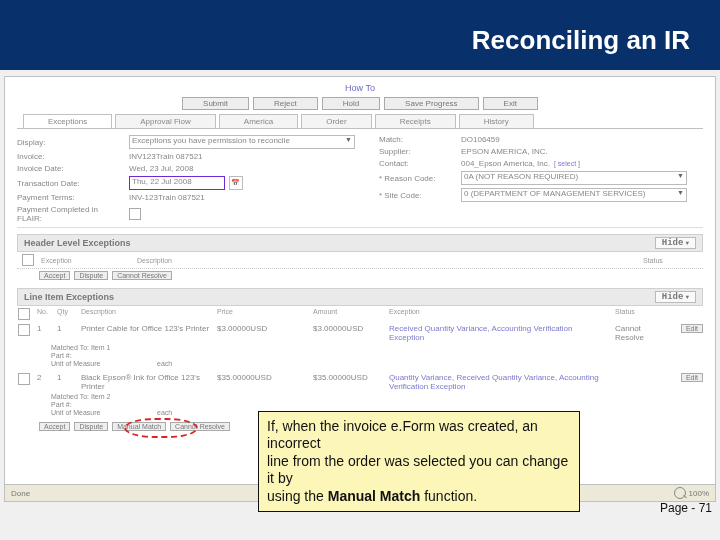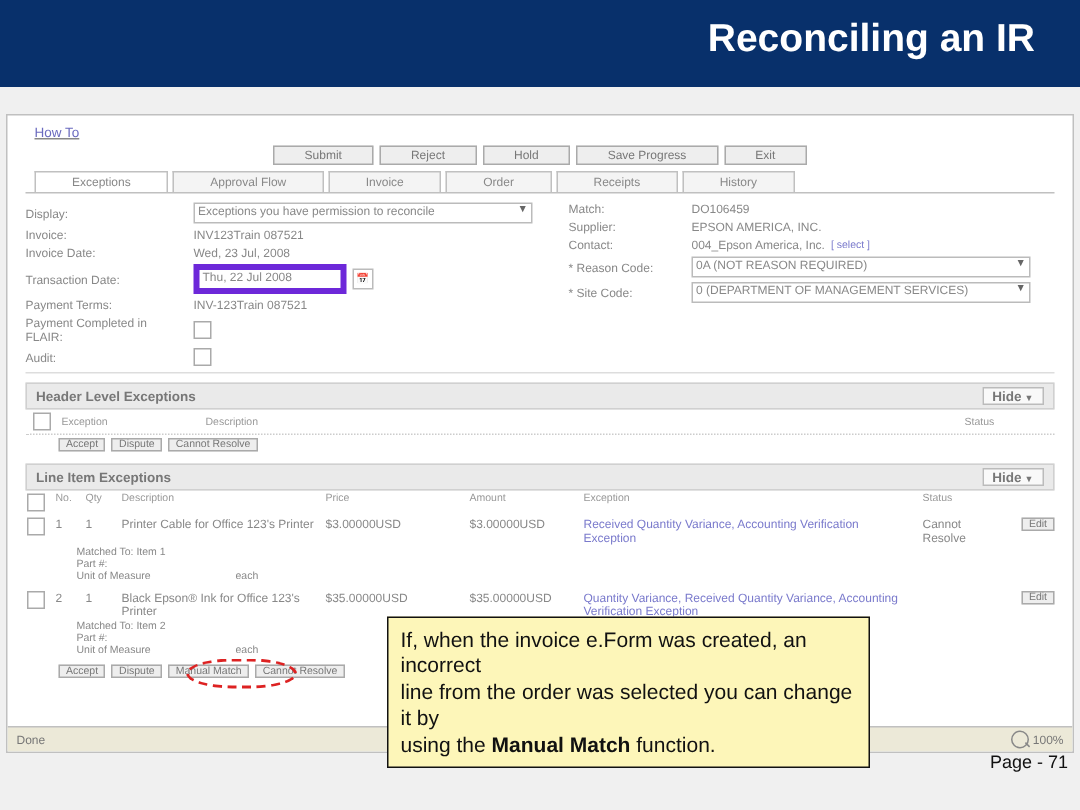--- a/index.html
+++ b/index.html
@@ -1,48 +1,48 @@
 <!DOCTYPE html>
 <html><head>
 <meta charset="utf-8">
 <style>
   html, body { margin:0; padding:0; font-family: Arial, Helvetica, sans-serif; }
   body { width:720px; height:540px; background:#f0f0f0; position:relative; overflow:hidden; }
 
-  .title-banner { width:720px; height:58px; background:#08306b; color:#fff; display:flex; align-items:flex-start; justify-content:flex-end; }
+  .title-banner { width:720px; height:70px; background:#08306b; color:#fff; display:flex; align-items:center; justify-content:flex-end; }
   .title-banner h1 { margin:10px 30px 0 0; font-size:26px; font-weight:bold; }
 
   .app-wrap { position:absolute; left:4px; right:4px; top:76px; bottom:38px; border:1px solid #c0c0c0; background:#fff; overflow:hidden; }
   .app-inner { position:absolute; left:0; right:0; top:0; bottom:16px; padding:4px 12px; font-size:9px; color:#888; filter:blur(0.25px); }
 
-  .howto-row { display:flex; justify-content:flex-start; padding:2px 6px;text-decoration:underline; }
+  .howto-row { display:flex; justify-content:center; padding:2px 6px; }
   .howto { color:#6b6bbf; font-size:9px; }
 
   .btn-row { display:flex; justify-content:center; gap:4px; padding:2px 0 4px; }
   .btn { border:1px solid #aaa; background:#eee; padding:1px 20px; font-size:8px; color:#777; }
 
   .tabs { display:flex; gap:3px; border-bottom:1px solid #c0c0c0; padding-left:6px; }
   .tab { border:1px solid #c0c0c0; border-bottom:none; padding:2px 24px; font-size:8px; color:#888; background:#f4f4f4; }
   .tab.active { background:#fff; }
 
   .form-area { display:flex; gap:24px; padding:6px 0 4px; border-bottom:1px solid #ddd; }
   .form-col { flex:1; display:flex; flex-direction:column; gap:3px; }
   .f-row { display:flex; align-items:center; gap:4px; }
   .f-label { width:108px; font-size:8px; color:#888; text-align:left; }
   .f-val { font-size:8px; color:#888; }
-  .f-input { border:4px solid #6d28d9; background:#fff; height:12px; font-size:8px; color:#888; padding:0 2px; }
+  .f-input { border:1px solid #6d28d9; background:#fff; height:12px; font-size:8px; color:#888; padding:0 2px; }
   .f-select { border:1px solid #bbb; background:#fff; height:12px; font-size:8px; color:#888; padding:0 2px; width:220px; overflow:hidden; white-space:nowrap; position:relative; }
   .f-select::after { content:"▼"; position:absolute; right:2px; top:0; font-size:7px; color:#666; }
   .cal-icon { width:12px; height:12px; border:1px solid #bbb; display:flex; align-items:center; justify-content:center; font-size:7px; color:#888; }
   .chk { width:10px; height:10px; border:1px solid #aaa; display:inline-block; }
   .op-link { color:#7a7acc; font-size:7px; }
 
   .section-head { background:#eaeaea; border:1px solid #d0d0d0; padding:2px 6px; display:flex; justify-content:space-between; align-items:center; margin-top:6px; }
   .section-head span { font-size:9px; font-weight:bold; color:#777; }
-  .hide-btn { border:1px solid #bbb; background:#f9f9f9; padding:0 6px; font-size:7px; color:#888; position:relative; }
+  .hide-btn { border:1px solid #bbb; background:#f9f9f9; padding:0 6px; font-size:7px; color:#888; position:relative;font-family:Liberation Mono, monospace; }
   .hide-btn::after { content:"▼"; font-size:6px; margin-left:2px; }
 
   .tbl-head, .tbl-row { display:flex; align-items:center; gap:6px; padding:2px 4px; }
   .tbl-head { color:#999; font-size:7px; border-bottom:1px dotted #ccc; }
   .tbl-row { font-size:8px; color:#888; border-bottom:1px dotted #eee; }
   .c-chk { width:14px; display:flex; justify-content:center; }
   .c-exc { width:90px; }
   .c-desc { flex:1; }
   .c-stat { width:56px; }
   .sm-btn { border:1px solid #aaa; background:#eee; padding:0 4px; font-size:7px; color:#777; }
@@ -94,21 +94,21 @@
       <span class="btn">Submit</span>
       <span class="btn">Reject</span>
       <span class="btn">Hold</span>
       <span class="btn">Save Progress</span>
       <span class="btn">Exit</span>
     </div>
 
     <div class="tabs">
       <span class="tab active">Exceptions</span>
       <span class="tab">Approval Flow</span>
-      <span class="tab">Invoice</span>
+      <span class="tab">America</span>
       <span class="tab">Order</span>
       <span class="tab">Receipts</span>
       <span class="tab">History</span>
     </div>
 
     <div class="form-area">
       <div class="form-col">
         <div class="f-row">
             <span class="f-label">Display:</span>
             <span class="f-select">Exceptions you have permission to reconcile</span>
@@ -125,24 +125,20 @@
             <span class="f-label">Transaction Date:</span>
             <span class="f-input" style="width:90px">Thu, 22 Jul 2008</span>
             <span class="cal-icon">📅</span>
           </div>
         <div class="f-row">
             <span class="f-label">Payment Terms:</span>
             <span class="f-val">INV-123Train 087521</span>
           </div>
         <div class="f-row">
             <span class="f-label">Payment Completed in FLAIR:</span>
-            <span class="chk"></span>
-          </div>
-        <div class="f-row">
-            <span class="f-label">Audit:</span>
             <span class="chk"></span>
           </div>
       </div>
       <div class="form-col">
         <div class="f-row">
             <span class="f-label" style="width:78px">Match:</span>
             <span class="f-val">DO106459</span>
           </div>
         <div class="f-row">
             <span class="f-label" style="width:78px">Supplier:</span>

